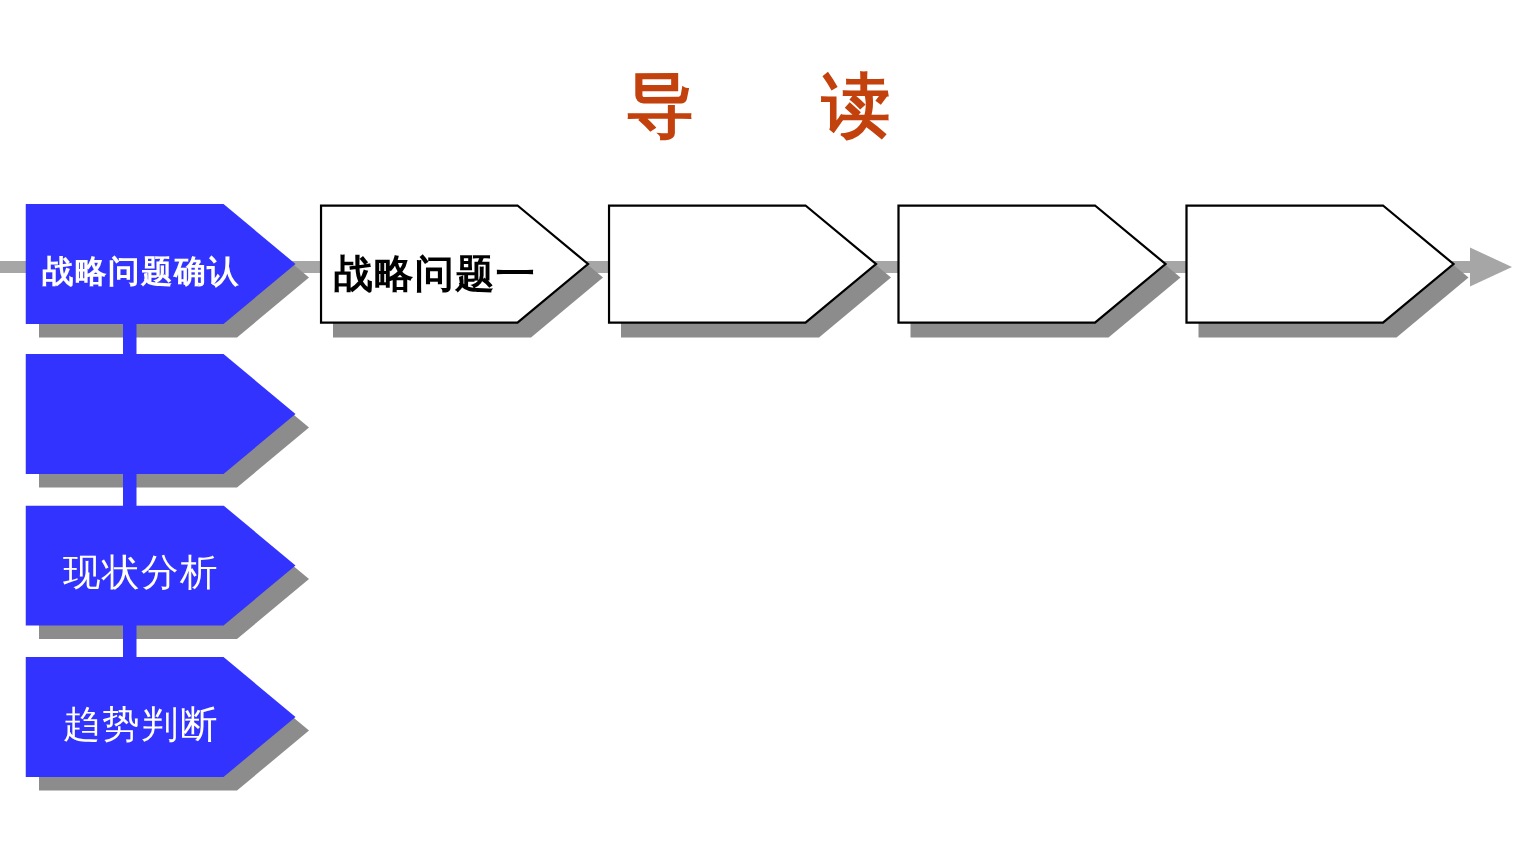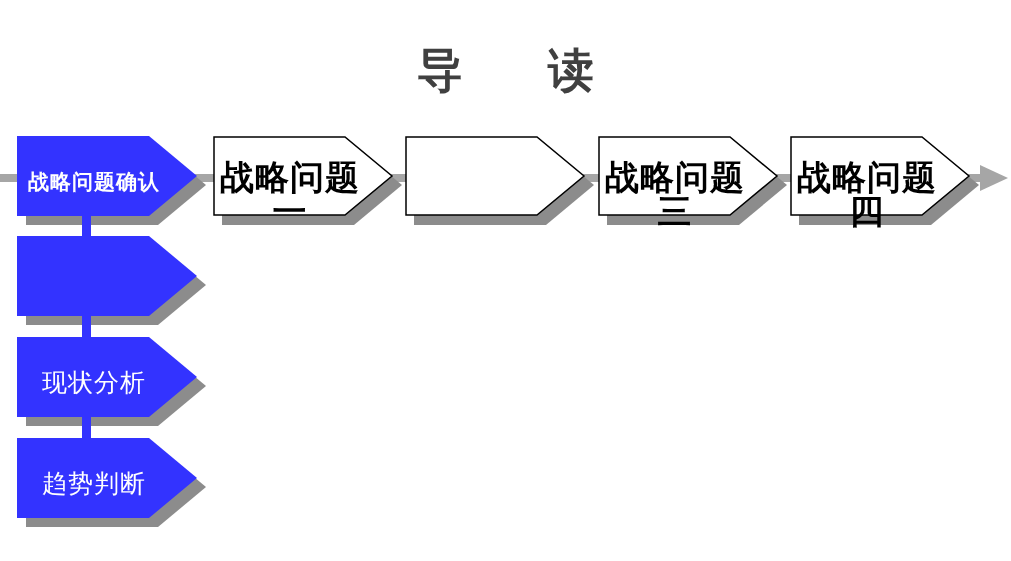--- a/index.html
+++ b/index.html
@@ -2,36 +2,36 @@
 <html><head>
 <meta charset="utf-8">
 <style>
   html,body{margin:0;padding:0;}
   body{
     width:1011px;height:561px;background:#ffffff;position:relative;overflow:hidden;
     font-family:"Liberation Sans","DejaVu Sans",sans-serif;
   }
   .title{
     position:absolute;top:40px;left:0;width:1011px;text-align:center;
-    font-size:46px;font-weight:bold;color:#404040;white-space:pre;word-spacing:72px;
+    font-size:46px;font-weight:bold;color:#c2410c;white-space:pre;word-spacing:72px;
   }
   .hline{position:absolute;left:0;top:174px;width:982px;height:8px;background:#a6a6a6;}
   .harrowhead{
     position:absolute;left:980px;top:165px;width:0;height:0;
     border-left:28px solid #a6a6a6;border-top:13px solid transparent;border-bottom:13px solid transparent;
   }
   .arrow{position:absolute;width:190px;height:90px;}
   .arrow svg{position:absolute;left:0;top:0;width:190px;height:90px;display:block;}
   .arrow .label{
     position:absolute;left:0;top:0;width:180px;height:91px;box-sizing:border-box;
     display:flex;align-items:center;justify-content:center;padding-right:26px;
     text-align:center;line-height:1;
   }
   .arrow.blue-main .label{color:#fff;font-weight:bold;font-size:21px;letter-spacing:1px;}
-  .arrow.white-step .label{color:#000;font-weight:bold;font-size:34px;letter-spacing:1px;margin-top:12px;}
+  .arrow.white-step .label{color:#000;font-weight:bold;font-size:26px;letter-spacing:1px;}
   .arrow.blue-sub .label{color:#fff;font-weight:normal;font-size:25px;letter-spacing:1px;}
   .tick{position:absolute;left:82px;width:9px;height:24px;background:#3333ff;}
   
   #arrow-main{left:17px;top:136px;}
   #arrow-step1{left:213px;top:136px;}
   #arrow-step2{left:405px;top:136px;}
   #arrow-step3{left:598px;top:136px;}
   #arrow-step4{left:790px;top:136px;}
   #arrow-sub1{left:17px;top:236px;}
   #arrow-sub2{left:17px;top:337px;}
@@ -69,29 +69,27 @@
     <polygon points="9,9 141,9 189,49 141,89 9,89" fill="#8c8c8c"></polygon>
     <polygon points="1,1 132,1 179,40 132,79 1,79" fill="#ffffff" stroke="#000000" stroke-width="1.5"></polygon>
   </svg>
 </div>
 
 <div class="arrow white-step" id="arrow-step3">
   <svg viewBox="0 0 190 90">
     <polygon points="9,9 141,9 189,49 141,89 9,89" fill="#8c8c8c"></polygon>
     <polygon points="1,1 132,1 179,40 132,79 1,79" fill="#ffffff" stroke="#000000" stroke-width="1.5"></polygon>
   </svg>
-  <div class="label">战略问题三</div>
 </div>
 
 <div class="arrow white-step" id="arrow-step4">
   <svg viewBox="0 0 190 90">
     <polygon points="9,9 141,9 189,49 141,89 9,89" fill="#8c8c8c"></polygon>
     <polygon points="1,1 132,1 179,40 132,79 1,79" fill="#ffffff" stroke="#000000" stroke-width="1.5"></polygon>
   </svg>
-  <div class="label">战略问题四</div>
 </div>
 
 <div class="arrow blue-sub" id="arrow-sub1">
   <svg viewBox="0 0 190 90">
     <polygon points="9,9 141,9 189,49 141,89 9,89" fill="#8c8c8c"></polygon>
     <polygon points="0,0 132,0 180,40 132,80 0,80" fill="#3333ff"></polygon>
   </svg>
 </div>
 
 <div class="arrow blue-sub" id="arrow-sub2">

